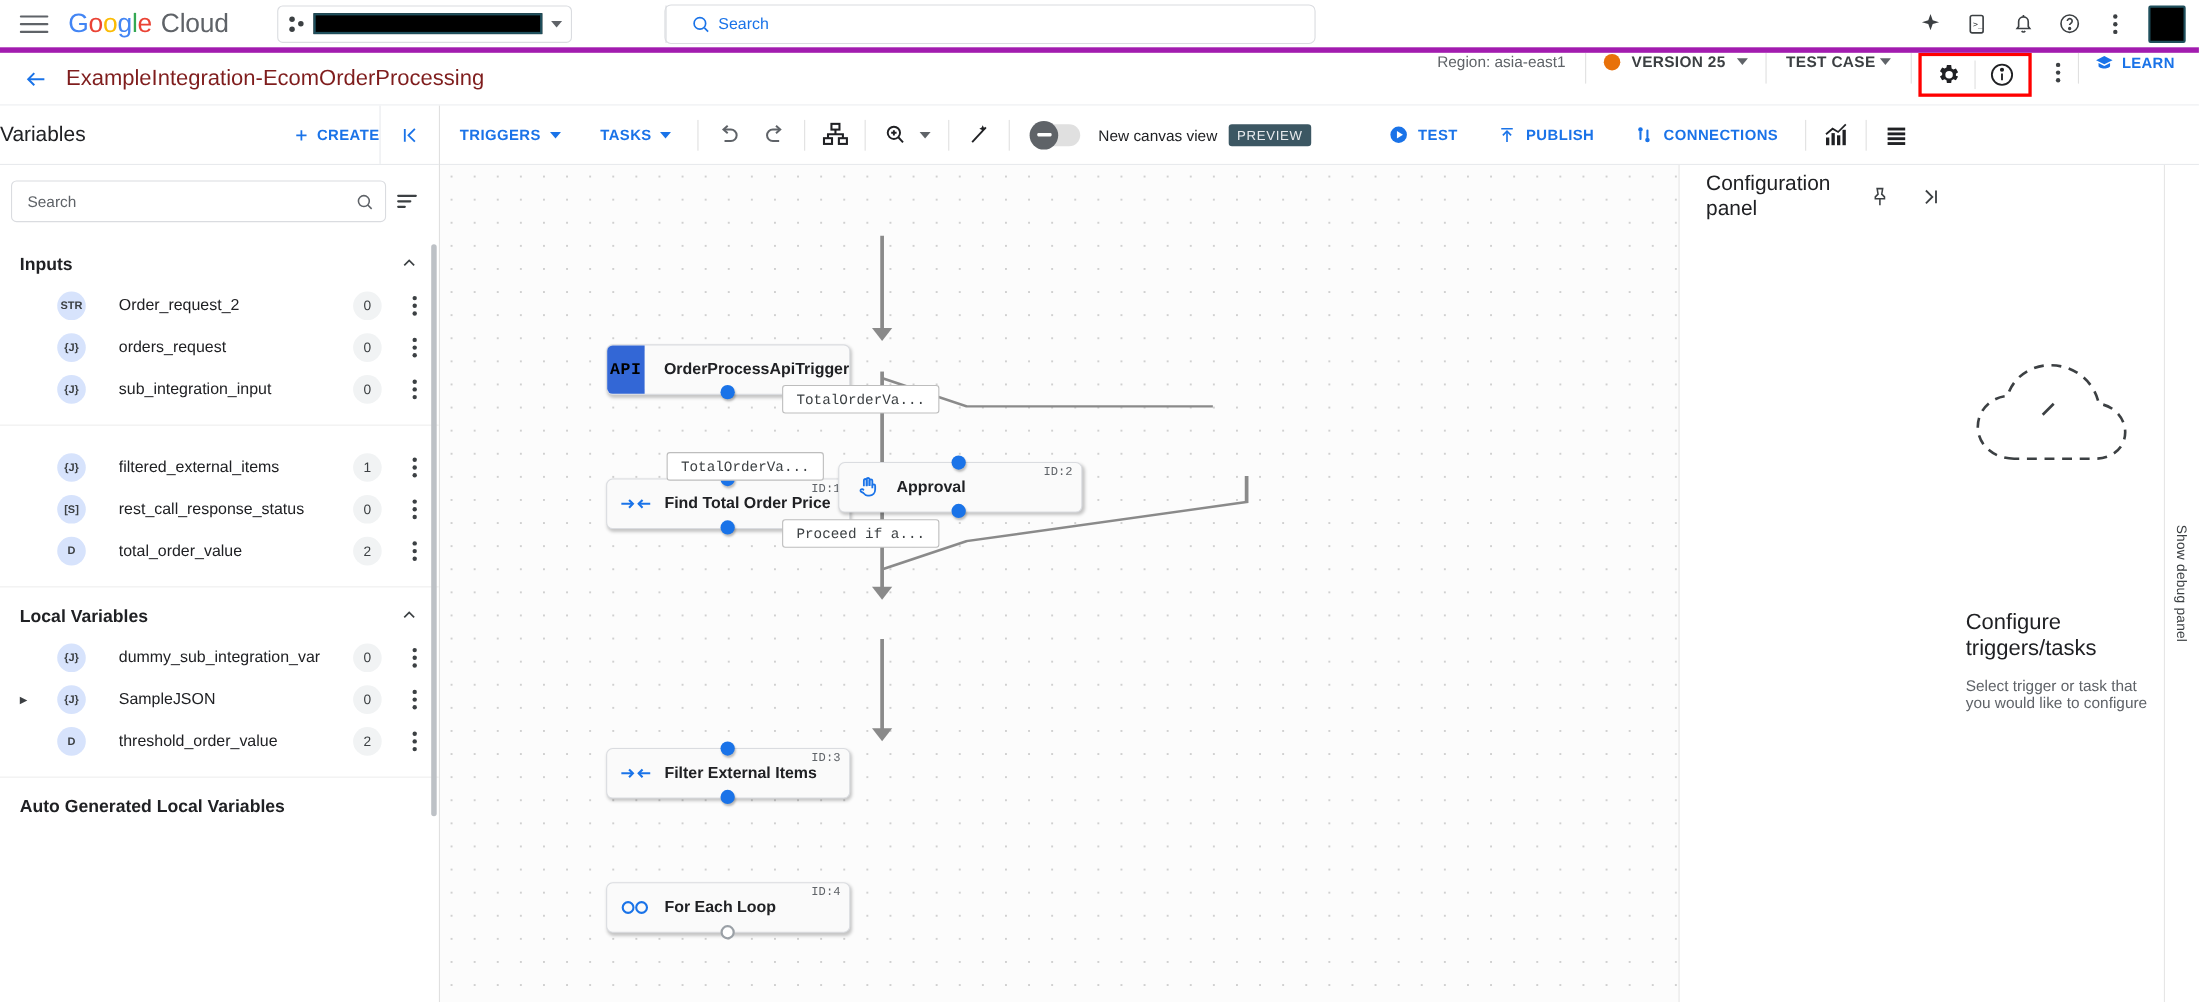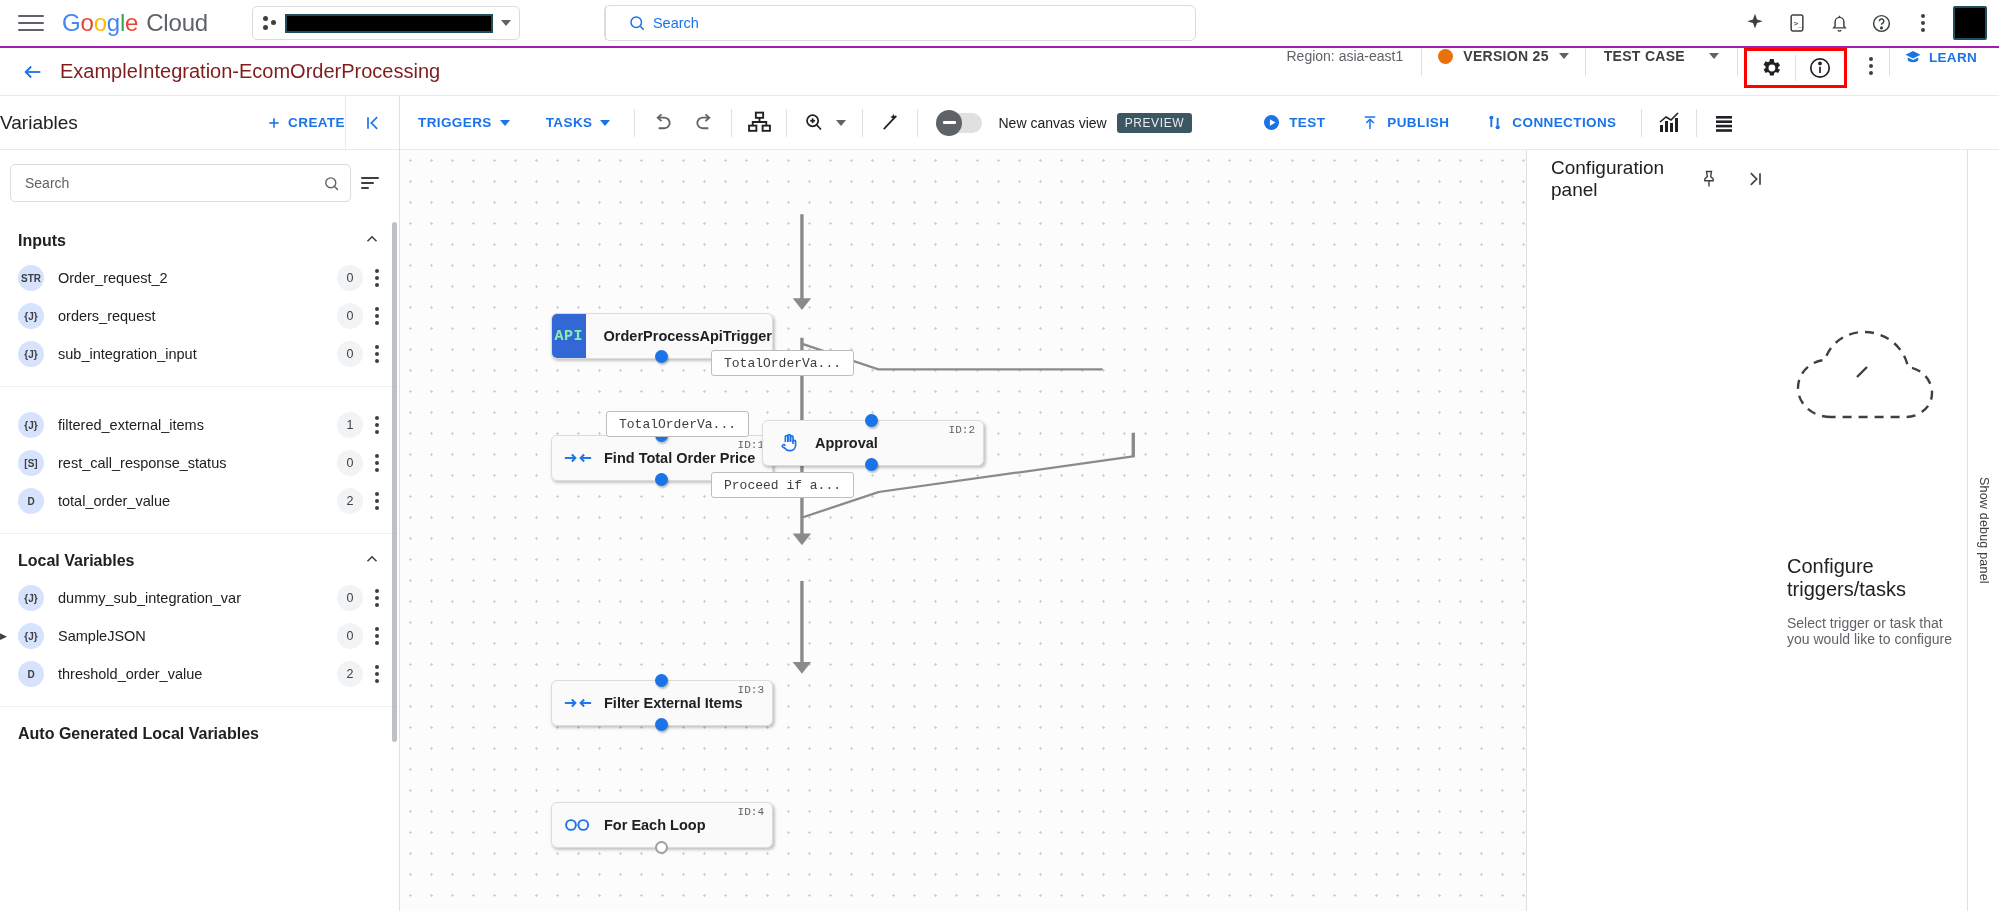--- a/index.html
+++ b/index.html
@@ -9,21 +9,21 @@
     overflow: hidden;
     font-family: "Liberation Sans", sans-serif;
     background: #fff;
     color: #202124;
   }
   
   .topbar {
     height: 48px; width: 100%;
     display: flex; align-items: center;
     background: #fff;
-    border-bottom: 2px solid #a21caf;
+    border-bottom: 5px solid #a21caf;
     position: relative;
   }
   .hamburger { width: 30px; height: 24px; margin-left: 18px; margin-right: 14px; display:flex; flex-direction:column; justify-content:center; gap:5px; cursor:pointer;}
   .hamburger span { display:block; height:2px; background:#5f6368; width: 26px; border-radius:1px;}
   .gcloud-logo { font-size: 24px; letter-spacing: -0.2px; display:flex; align-items:center; white-space: nowrap;}
   .gcloud-logo .g1 { color:#4285F4; } .gcloud-logo .g2{color:#EA4335;} .gcloud-logo .g3{color:#FBBC05;}
   .gcloud-logo .g4{color:#4285F4;} .gcloud-logo .g5{color:#34A853;} .gcloud-logo .g6{color:#EA4335;}
   .gcloud-logo .cloudword { color:#5f6368; margin-left: 8px; font-size:24px;}
   .project-pill {
     margin-left: 44px;
@@ -59,21 +59,21 @@
     border-bottom: 1px solid #e8eaed; background:#fff; padding-left: 16px;
   }
   .back-arrow { width:34px;height:34px;display:flex;align-items:center;justify-content:center;color:#1a73e8; cursor:pointer; font-size:22px;}
   .page-title { font-size: 20px; color:#7f1d1d; margin-left: 10px; white-space:nowrap;}
   .title-right { margin-left:auto; display:flex; align-items:flex-start; height:100%;}
   .region-txt { color:#5f6368; font-size:14px; padding-right:18px;}
   .vdiv { width:1px; height:28px; background:#e0e0e0; }
   .ver-btn { display:flex;align-items:center;gap:10px;padding:0 16px; cursor:pointer;}
   .ver-dot { width:15px;height:15px;border-radius:50%;background:#E8710A;}
   .ver-label { font-size:14px;font-weight:bold;color:#3c4043;letter-spacing:0.3px;}
-  .tc-btn { display:flex;align-items:center;gap:24px;padding:0 18px;cursor:pointer;}
+  .tc-btn { display:flex;align-items:center;gap:4px;padding:0 18px;cursor:pointer;}
   .tc-label{font-size:14px;font-weight:bold;color:#3c4043;letter-spacing:0.3px;}
   .redbox { border:3px solid #FF0000; height:40px; display:flex;align-items:center; margin: 0 6px; }
   .redbox .ticon { width:48px;height:34px;border-radius:0;}
   .redbox .sep { width:1px;height:26px;background:#e0e0e0;}
   .learn-btn { display:flex;align-items:center;gap:7px;color:#1a73e8;font-size:13.5px;font-weight:bold;letter-spacing:0.3px;padding:0 22px 0 14px;cursor:pointer;}
 
   
   .workarea { display:flex; height: 815px; }
   .left-panel { width: 400px; border-right: 1px solid #e0e0e0; display:flex; flex-direction:column; background:#fff;}
   .lp-header { height: 54px; display:flex;align-items:center; border-bottom:1px solid #e8eaed;}
@@ -89,21 +89,21 @@
   .lp-search input::placeholder{color:#5f6368;}
   .sort-icon { width:26px;height:26px;display:flex;flex-direction:column;justify-content:center;gap:3px;cursor:pointer;}
   .sort-icon i{display:block;height:2px;background:#3c4043;border-radius:1px;}
   .sort-icon i:nth-child(1){width:18px;} .sort-icon i:nth-child(2){width:13px;} .sort-icon i:nth-child(3){width:8px;}
   .var-scroll { flex:1; overflow:hidden; position:relative;}
   .var-group { border-bottom:1px solid #eeeeee; padding: 14px 0 18px 0;}
   .var-group:last-child{border-bottom:none;}
   .vg-head { display:flex;align-items:center; padding: 0 18px 0 18px; height:26px;}
   .vg-title { font-size:16px;font-weight:bold;color:#202124;}
   .vg-chev { margin-left:auto; color:#3c4043;}
-  .var-row { display:flex;align-items:center; height: 28px; margin-top:10px; }
+  .var-row { display:flex;align-items:center; height: 28px; padding-left: 18px; margin-top:10px;gap:16px; }
   .var-expander { width:18px; color:#3c4043; font-size:9px; display:flex; align-items:center;}
   .var-chip {
     width:26px;height:26px;border-radius:50%;background:#d7e3fc;color:#3c4043;
     display:flex;align-items:center;justify-content:center;font-size:10px;font-weight:bold;flex:0 0 auto;
   }
   .var-name { font-size:14.5px;color:#202124;margin-left:14px;}
   .var-count { margin-left:auto; width:26px;height:26px;border-radius:50%;background:#f1f3f4;color:#3c4043;display:flex;align-items:center;justify-content:center;font-size:12.5px;}
   .var-kebab { margin-left: 12px; margin-right: 20px;}
   .lp-scrollbar { position:absolute; right:2px; top:8px; width:5px; height: 520px; background:#bdc1c6; border-radius:3px;}
 
@@ -128,21 +128,21 @@
     border-right: 1px solid #e0e0e0;
     overflow:hidden;
   }
   .node {
     position:absolute; height: 46px; background:#fafafa; border:1px solid #dadce0;
     border-radius: 6px; display:flex; align-items:center;
     box-shadow: 1.5px 2px 3px rgba(0,0,0,0.22);
     cursor:pointer;
   }
   .node .badge-api {
-    width:44px;height:100%;background:#3367D6;color:#86efac;display:flex;align-items:center;justify-content:center;
+    width:44px;height:100%;background:#3367D6;color:#000000;display:flex;align-items:center;justify-content:center;
     font-family:"Liberation Mono", monospace; font-weight:bold;font-size:15px;border-radius:5px 0 0 5px;letter-spacing:0.5px;
   }
   .node .nicon { width:52px;display:flex;align-items:center;justify-content:center;color:#1a73e8;}
   .node .nlabel { font-size:14.5px;font-weight:bold;color:#202124;white-space:nowrap;}
   .node .nid { position:absolute; right:8px; top:3px; font-size:11px; color:#5f6368; font-family:"Liberation Mono", monospace;}
   .port { position:absolute; width:13px;height:13px;border-radius:50%;background:#1a73e8; box-shadow:1px 2px 2px rgba(0,0,0,0.25);}
   .port.open { background:#fff; border:2px solid #9aa0a6; box-shadow:none;}
   .edgelabel {
     position:absolute; height: 26px; background:#fff; border:1px solid #bdbdbd; border-radius:3px;
     display:flex;align-items:center;justify-content:center; padding: 0 12px;

